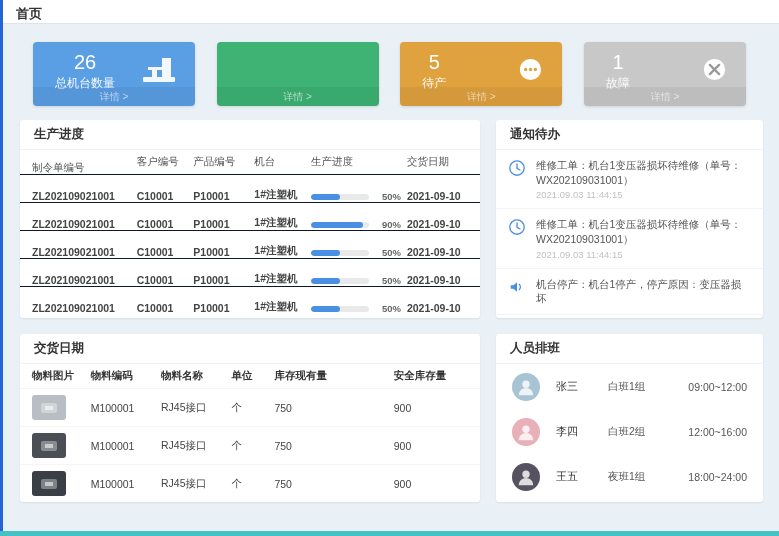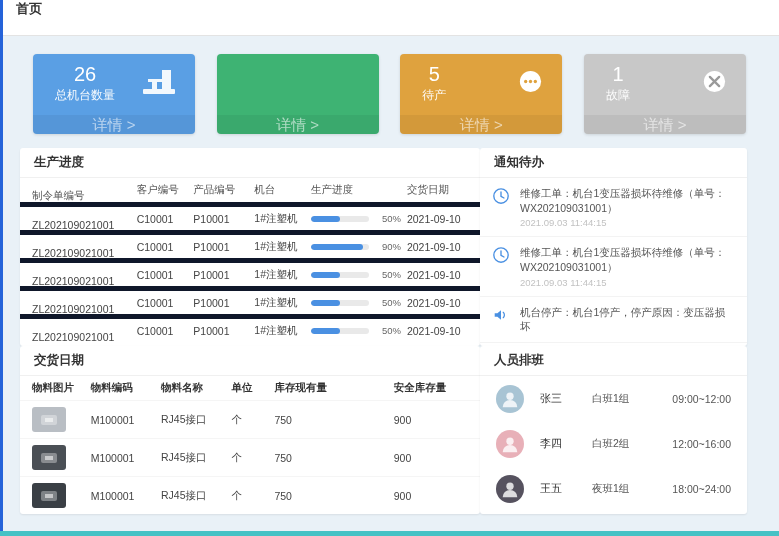--- a/index.html
+++ b/index.html
@@ -7,59 +7,59 @@
   body {
     font-family: "Liberation Sans", "DejaVu Sans", sans-serif;
     background: #e9f1f7;
     position: relative;
     overflow: hidden;
   }
   .left-edge { position:absolute; left:0; top:0; width:3px; height:100%; background:#2563d9; z-index:50; }
   .bottom-edge { position:absolute; left:0; bottom:0; width:100%; height:5px; background:#45c2c5; z-index:50; }
 
   .topbar {
-    height:36px; background:#ffffff; border-bottom:1px solid #e3e3e3;
-    display:flex; align-items:flex-start; padding-left:16px;
+    height:24px; background:#ffffff; border-bottom:1px solid #e3e3e3;
+    display:flex; align-items:flex-end; padding-left:16px;
   }
   .topbar .title { font-size:13px; font-weight:bold; color:#333; }
 
   .content { padding:0 20px; }
 
   
   .cards { display:flex; justify-content:space-between; margin:18px 13px 14px; }
   .card {
-    width:162px; height:80px; border-radius:4px; position:relative; color:#fff;
+    width:162px; height:64px; border-radius:4px; position:relative; color:#fff;
     box-shadow:0 1px 3px rgba(0,0,0,.12); overflow:hidden; cursor:pointer;
   }
   .card.blue   { background:#5a9fe4; }
   .card.green  { background:#3eb373; }
   .card.orange { background:#dfa23e; }
   .card.gray   { background:#c8c8c8; }
   .card-top { display:flex; align-items:center; justify-content:space-between; padding:9px 18px 0 22px; }
   .card-info { text-align:center; }
   .card-value { font-size:20px; line-height:22px; }
   .card-label { font-size:12px; margin-top:2px; opacity:.95; }
   .card-icon { flex:none; }
   .card-foot {
     position:absolute; left:0; right:0; bottom:0; height:19px; line-height:19px;
-    text-align:center; font-size:15px; color:rgba(255,255,255,.6);
+    text-align:center; font-size:10px; color:rgba(255,255,255,.6);
     background:rgba(0,0,0,.05);
   }
 
   
-  .panels { display:grid; grid-template-columns:460px 267px; grid-template-rows:198px 168px; gap:0; }
+  .panels { display:grid; grid-template-columns:460px 267px; grid-template-rows:198px 168px; gap:16px; }
   .panel { background:#fff; border-radius:3px; box-shadow:0 1px 2px rgba(0,0,0,.08); overflow:hidden; }
   .panel-head {
     height:30px; display:flex; align-items:center; padding:0 14px;
     font-size:12.5px; font-weight:bold; color:#333; border-bottom:1px solid #f0f0f0;
   }
 
   
   .thead { display:flex; align-items:center; height:24px; padding:0 12px; font-size:10.5px; color:#555; }
-  .prow  { display:flex; align-items:center; height:28px; padding:0 12px; font-size:10.5px; color:#444; border-top:5px solid #0f172a; }
+  .prow  { display:flex; align-items:flex-end; height:28px; padding:0 12px; font-size:10.5px; color:#444; border-top:1px solid #0f172a;font-weight:bold; }
   .co{width:24%;margin-top:12px;} .cc{width:13%;} .cp{width:14%;} .cm{width:13%;} .cg{width:22%; display:flex; align-items:center;} .cd{width:14%;}
   .track { width:58px; height:6px; background:#e9e9e9; border-radius:3px; overflow:hidden; display:inline-block; }
   .fill  { display:block; height:100%; background:#4a90e2; border-radius:3px; }
   .pct   { margin-left:13px; font-size:9.5px; color:#666; }
 
   
   .notice-item { display:flex; gap:8px; padding:8px 12px; border-bottom:1px solid #f3f3f3; cursor:pointer; }
   .notice-item:last-child { border-bottom:none; }
   .notice-icon { flex:none; width:20px; padding-top:1px; }
   .notice-text { font-size:10.5px; color:#555; line-height:1.4; }

